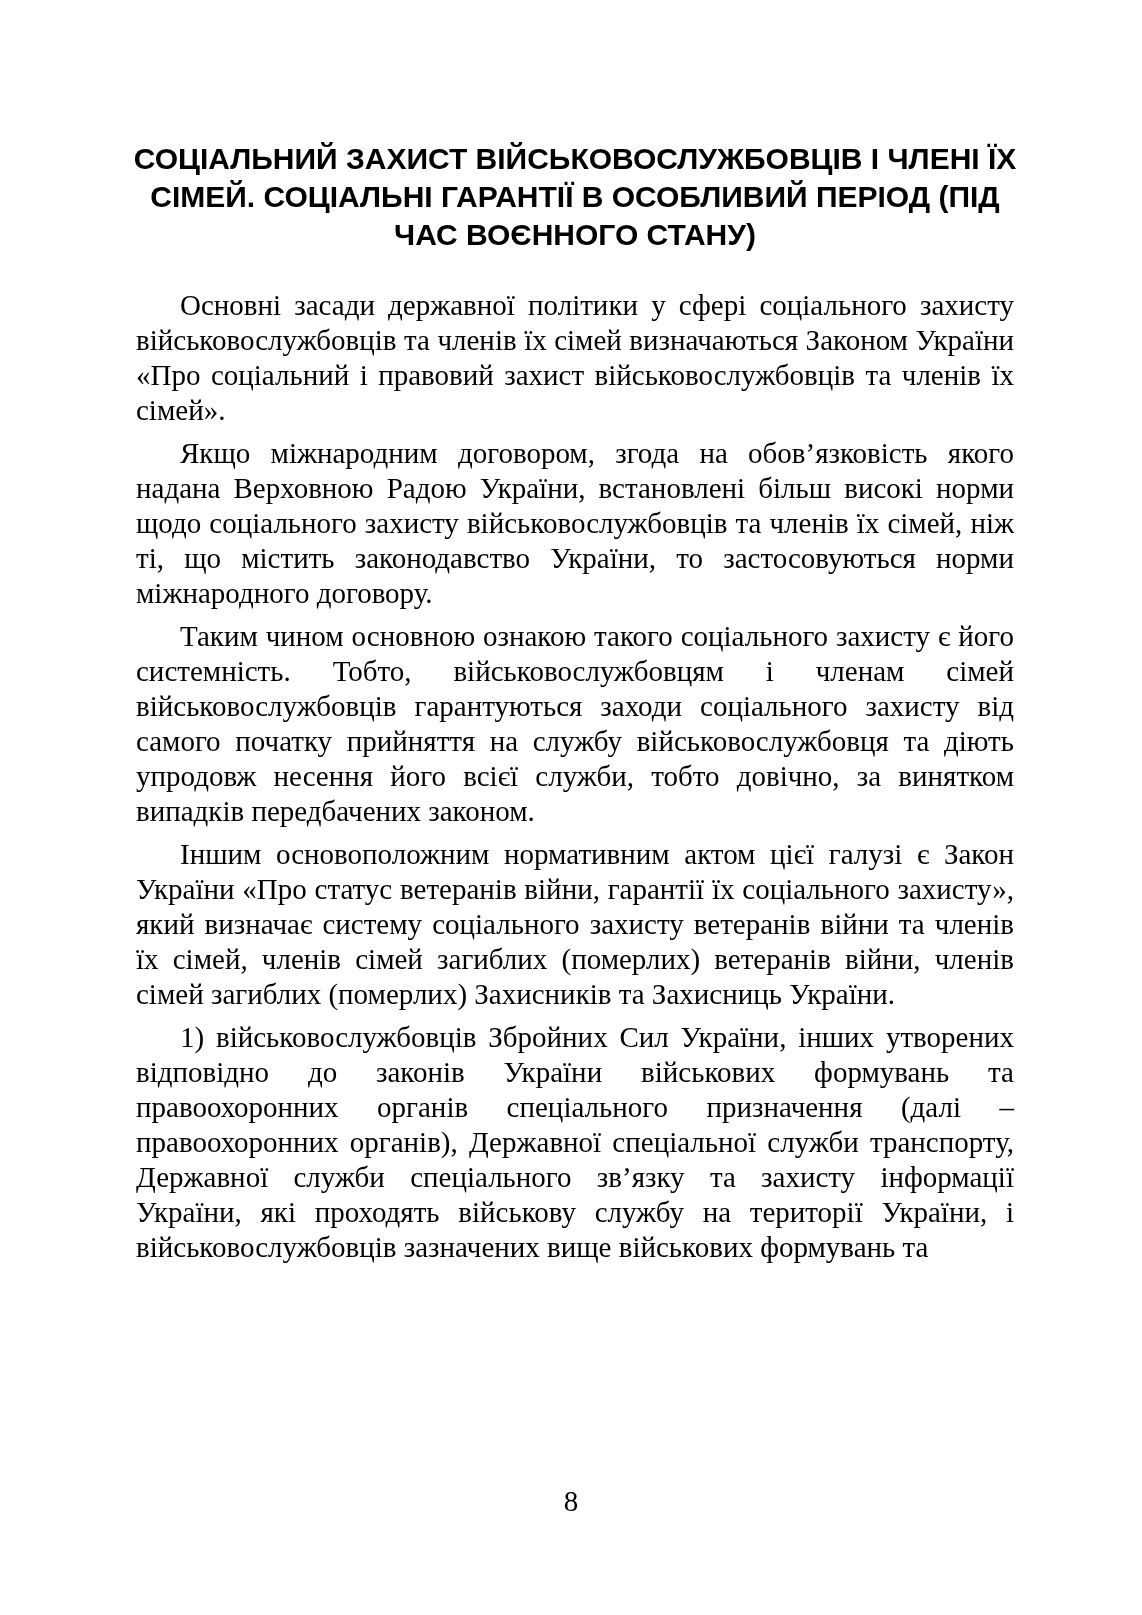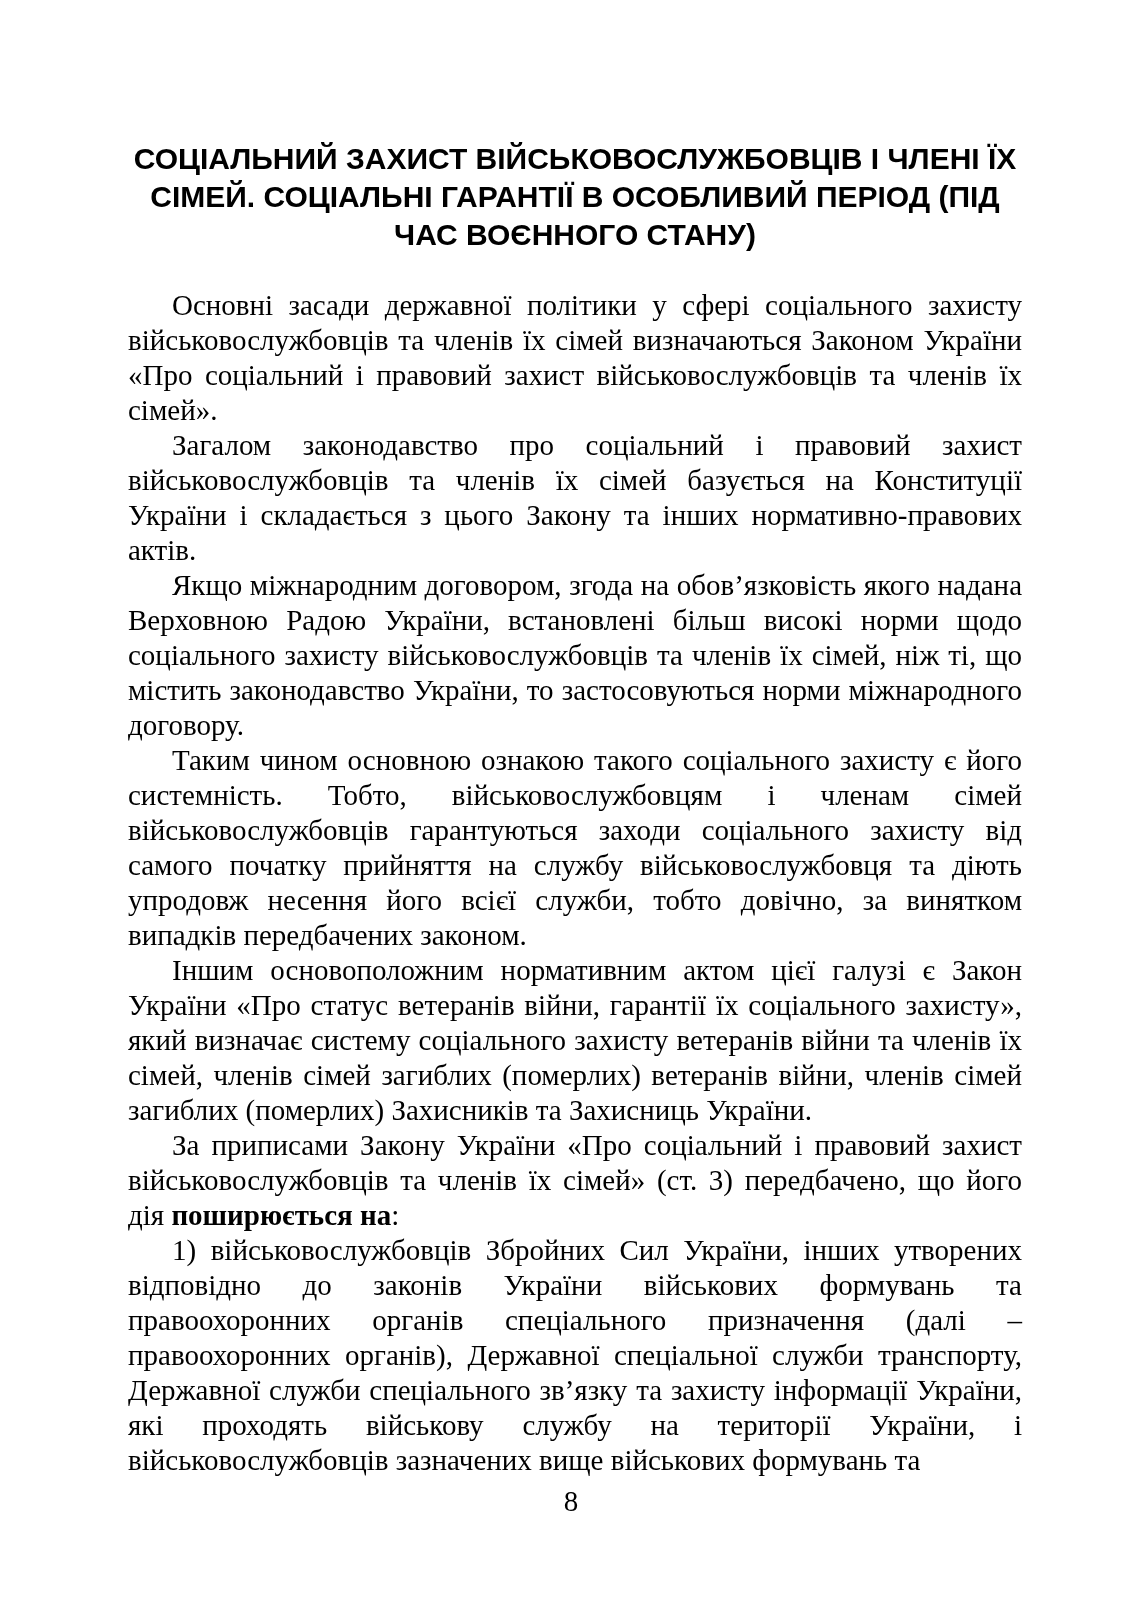--- a/index.html
+++ b/index.html
@@ -25,21 +25,21 @@
     text-align: center;
     margin: 0 0 34px 0;
     letter-spacing: 0px;
   }
   .doc-body {
     font-family: "Liberation Serif", serif;
     font-size: 29px;
     line-height: 35px;
   }
   .doc-body p {
-    margin: 0;
+    margin: 8px;
     text-align: justify;
     text-indent: 44px;
   }
   .doc-body p .seg-bold {
     font-weight: bold;
   }
   .page-number {
     position: absolute;
     bottom: 98px;
     left: 0;
@@ -51,22 +51,20 @@
   }
 </style>
 </head>
 <body>
 
 <div class="page">
   <h1 class="doc-title">СОЦІАЛЬНИЙ ЗАХИСТ ВІЙСЬКОВОСЛУЖБОВЦІВ І ЧЛЕНІ ЇХ СІМЕЙ. СОЦІАЛЬНІ ГАРАНТІЇ В ОСОБЛИВИЙ ПЕРІОД (ПІД ЧАС ВОЄННОГО СТАНУ)</h1>
 
   <div class="doc-body">
       <p><span>Основні засади державної політики у сфері соціального захисту військовослужбовців та членів їх сімей визначаються Законом України «Про соціальний і правовий захист військовослужбовців та членів їх сімей».</span></p>
-      <p><span>Загалом законодавство про соціальний і правовий захист військовослужбовців та членів їх сімей базується на Конституції України і складається з цього Закону та інших нормативно-правових актів.</span></p>
       <p><span>Якщо міжнародним договором, згода на обов’язковість якого надана Верховною Радою України, встановлені більш високі норми щодо соціального захисту військовослужбовців та членів їх сімей, ніж ті, що містить законодавство України, то застосовуються норми міжнародного договору.</span></p>
       <p><span>Таким чином основною ознакою такого соціального захисту є його системність. Тобто, військовослужбовцям і членам сімей військовослужбовців гарантуються заходи соціального захисту від самого початку прийняття на службу військовослужбовця та діють упродовж несення його всієї служби, тобто довічно, за винятком випадків передбачених законом.</span></p>
       <p><span>Іншим основоположним нормативним актом цієї галузі є Закон України «Про статус ветеранів війни, гарантії їх соціального захисту», який визначає систему соціального захисту ветеранів війни та членів їх сімей, членів сімей загиблих (померлих) ветеранів війни, членів сімей загиблих (померлих) Захисників та Захисниць України.</span></p>
-      <p><span>За приписами Закону України «Про соціальний і правовий захист військовослужбовців та членів їх сімей» (ст. 3) передбачено, що його дія </span><span class="seg-bold">поширюється на</span><span>:</span></p>
       <p><span>1) військовослужбовців Збройних Сил України, інших утворених відповідно до законів України військових формувань та правоохоронних органів спеціального призначення (далі – правоохоронних органів), Державної спеціальної служби транспорту, Державної служби спеціального зв’язку та захисту інформації України, які проходять військову службу на території України, і військовослужбовців зазначених вище військових формувань та</span></p>
     </div>
 
   <div class="page-number">8</div>
 </div>
 
 </body></html>

